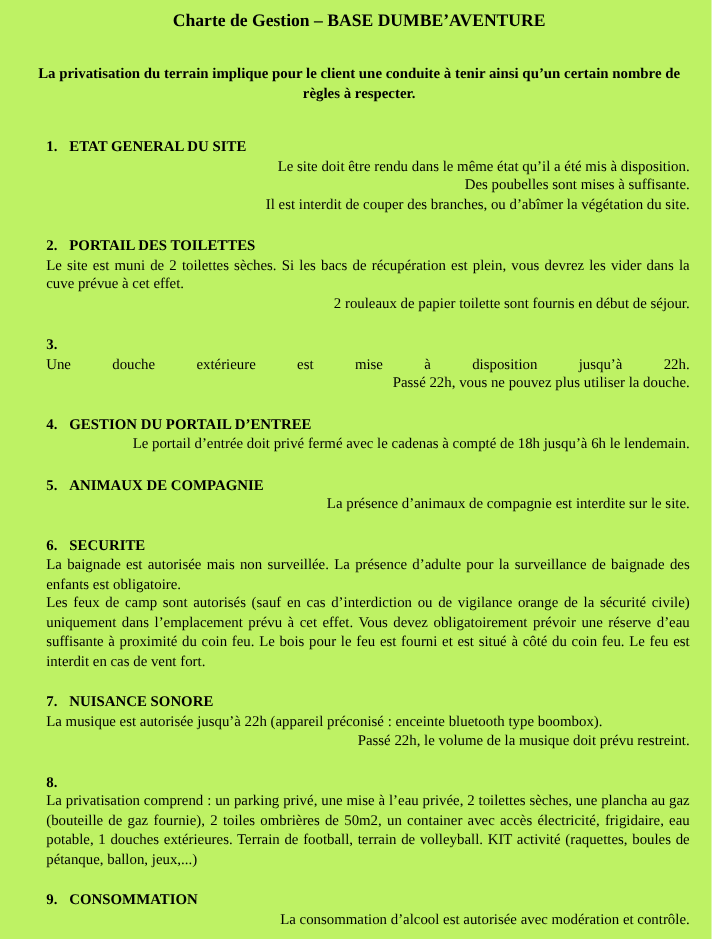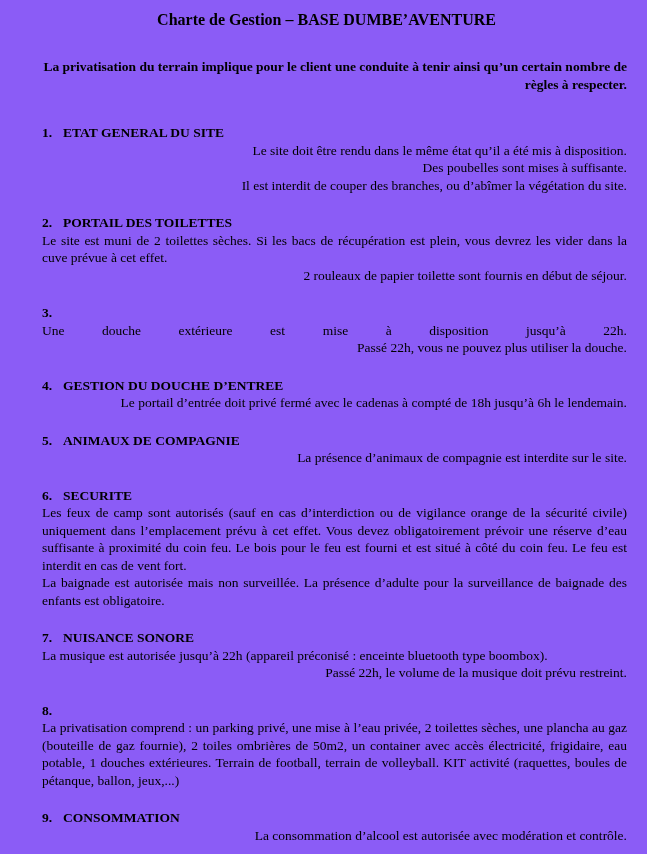--- a/index.html
+++ b/index.html
@@ -5,38 +5,38 @@
   html, body {
     margin: 0;
     padding: 0;
     background: #ffffff;
   }
   .page {
     width: 647px;
     height: 854px;
     box-sizing: border-box;
     padding: 10px 20px 0 26px;
-    background: #8b5cf6;
+    background: #bef264;
     color: #000000;
     font-family: "Liberation Serif", "DejaVu Serif", serif;
     font-size: 13.5px;
     line-height: 17.5px;
     overflow: hidden;
   }
   .doc-title {
     margin: 0 0 28px 0;
     font-size: 16px;
     line-height: 20px;
     font-weight: bold;
     text-align: center;
   }
   .intro {
     margin: 0;
     font-weight: bold;
-    text-align: right;
+    text-align: center;
   }
   .sections {
     margin-left: 16px;
   }
   .rule {
     margin-top: 20px;
   }
   .rule:first-child {
     margin-top: 31px;
   }
@@ -90,38 +90,38 @@
       <section class="rule">
         <h2 class="rule-heading">
           <span class="rule-number">3.</span>
         </h2>
         <p class="rule-paragraph align-justify-all">Une douche extérieure est mise à disposition jusqu’à 22h.</p>
         <p class="rule-paragraph align-left">Passé 22h, vous ne pouvez plus utiliser la douche.</p>
       </section>
       <section class="rule">
         <h2 class="rule-heading">
           <span class="rule-number">4.</span>
-          <span class="rule-title">GESTION DU DOUCHE D’ENTREE</span>
+          <span class="rule-title">GESTION DU PORTAIL D’ENTREE</span>
         </h2>
         <p class="rule-paragraph align-left">Le portail d’entrée doit privé fermé avec le cadenas à compté de 18h jusqu’à 6h le lendemain.</p>
       </section>
       <section class="rule">
         <h2 class="rule-heading">
           <span class="rule-number">5.</span>
           <span class="rule-title">ANIMAUX DE COMPAGNIE</span>
         </h2>
         <p class="rule-paragraph align-left">La présence d’animaux de compagnie est interdite sur le site.</p>
       </section>
       <section class="rule">
         <h2 class="rule-heading">
           <span class="rule-number">6.</span>
           <span class="rule-title">SECURITE</span>
         </h2>
+        <p class="rule-paragraph align-justify">La baignade est autorisée mais non surveillée. La présence d’adulte pour la surveillance de baignade des enfants est obligatoire.</p>
         <p class="rule-paragraph align-justify">Les feux de camp sont autorisés (sauf en cas d’interdiction ou de vigilance orange de la sécurité civile) uniquement dans l’emplacement prévu à cet effet. Vous devez obligatoirement prévoir une réserve d’eau suffisante à proximité du coin feu. Le bois pour le feu est fourni et est situé à côté du coin feu. Le feu est interdit en cas de vent fort.</p>
-        <p class="rule-paragraph align-justify">La baignade est autorisée mais non surveillée. La présence d’adulte pour la surveillance de baignade des enfants est obligatoire.</p>
       </section>
       <section class="rule">
         <h2 class="rule-heading">
           <span class="rule-number">7.</span>
           <span class="rule-title">NUISANCE SONORE</span>
         </h2>
         <p class="rule-paragraph align-justify">La musique est autorisée jusqu’à 22h (appareil préconisé : enceinte bluetooth type boombox).</p>
         <p class="rule-paragraph align-left">Passé 22h, le volume de la musique doit prévu restreint.</p>
       </section>
       <section class="rule">

